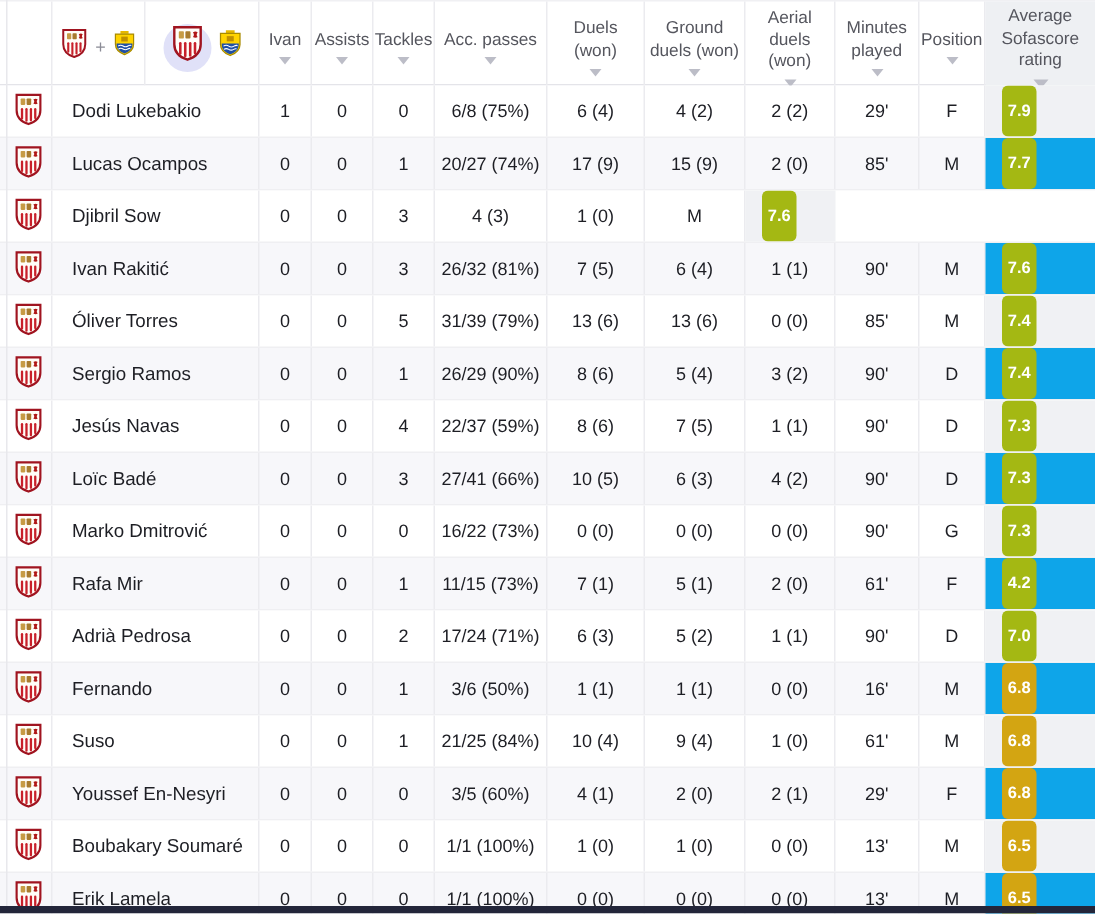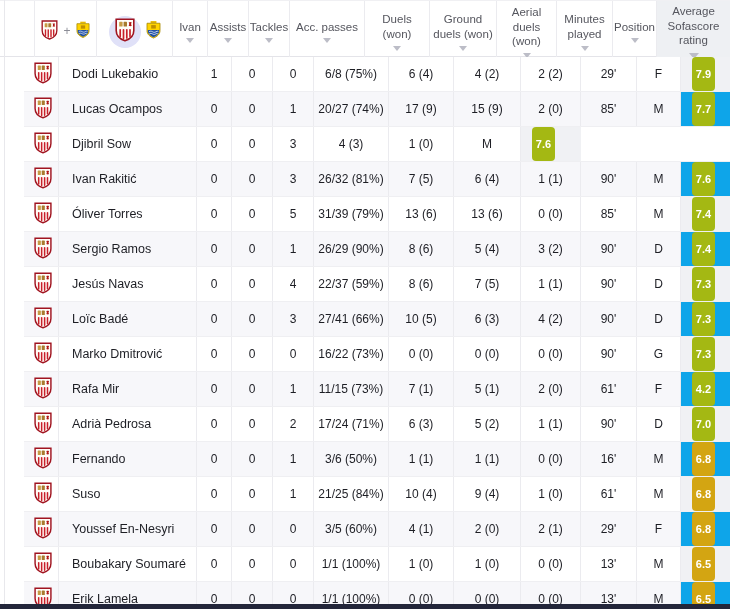--- a/index.html
+++ b/index.html
@@ -38,21 +38,21 @@
     width: 0; height: 0;
     border-left: 4px solid transparent; border-right: 4px solid transparent;
     border-top: 5px solid #bcbdc7;
   }
   .arrow.active {
     border-left-width: 5px; border-right-width: 5px; border-top-width: 6px;
     margin-top: 1px;
   }
 
   
-  .rows { display: flex; flex-direction: column; height: 547px; margin-left: 24px; }
+  .rows { display: flex; flex-direction: column; height: 547px; }
   .row {
     flex: 1;
     display: grid;
     grid-template-columns: 35px 138px 35px 41px 41px 75px 65px 67px 60px 56px 44px 73px;
     background: #fff;
     border-bottom: 1px solid #efeff2;
     cursor: pointer;
   }
   .row.alt { background: #f7f7fa; }
   .cell {

